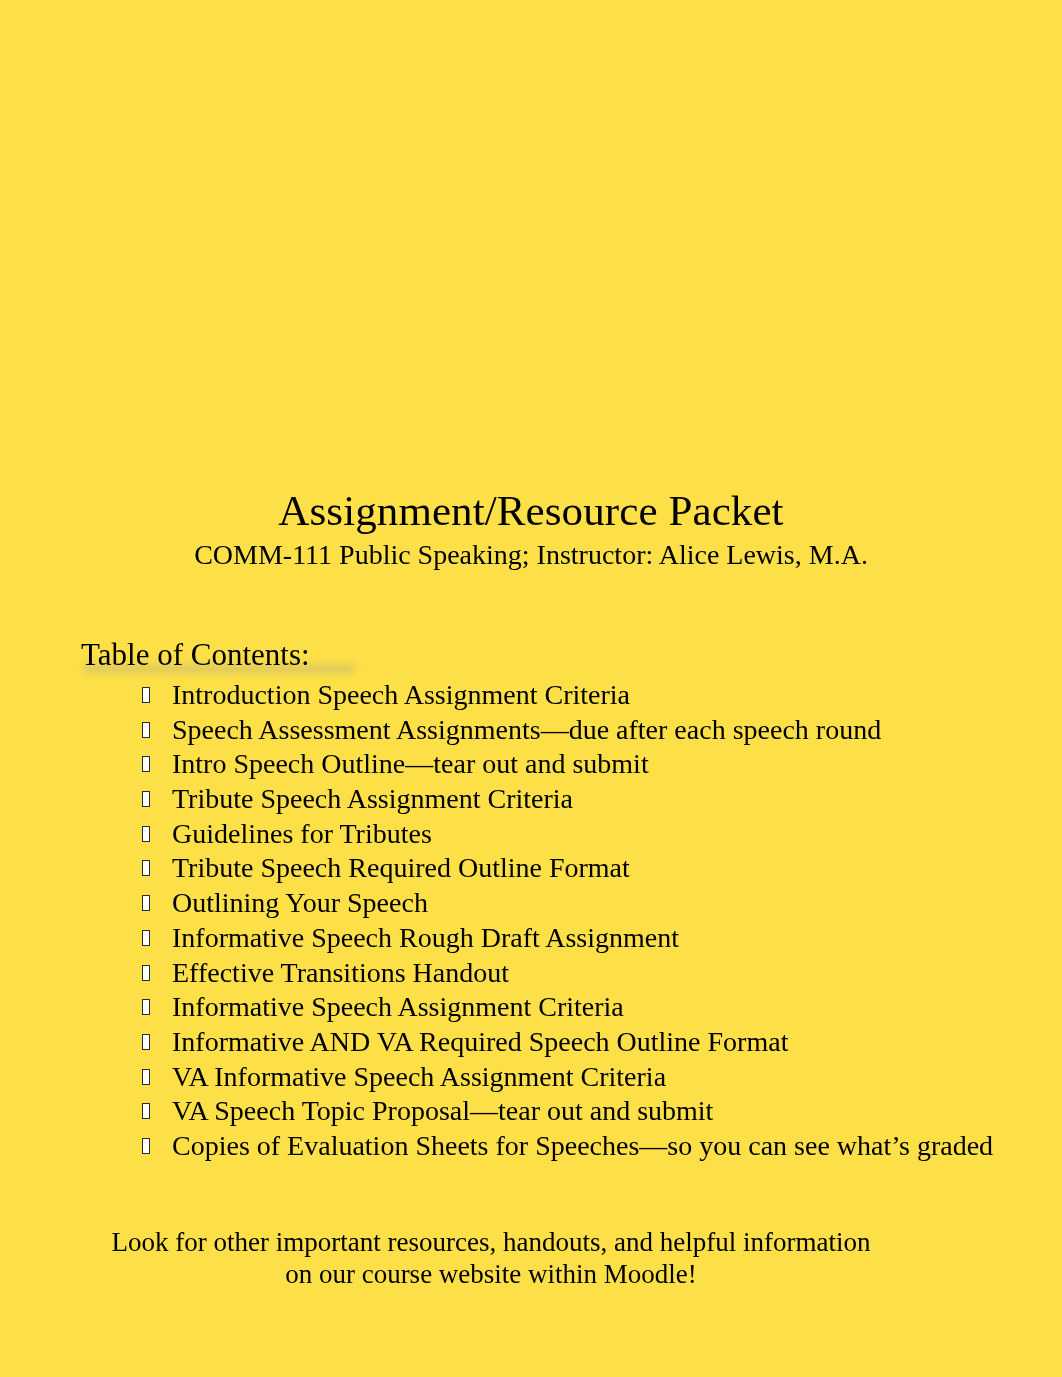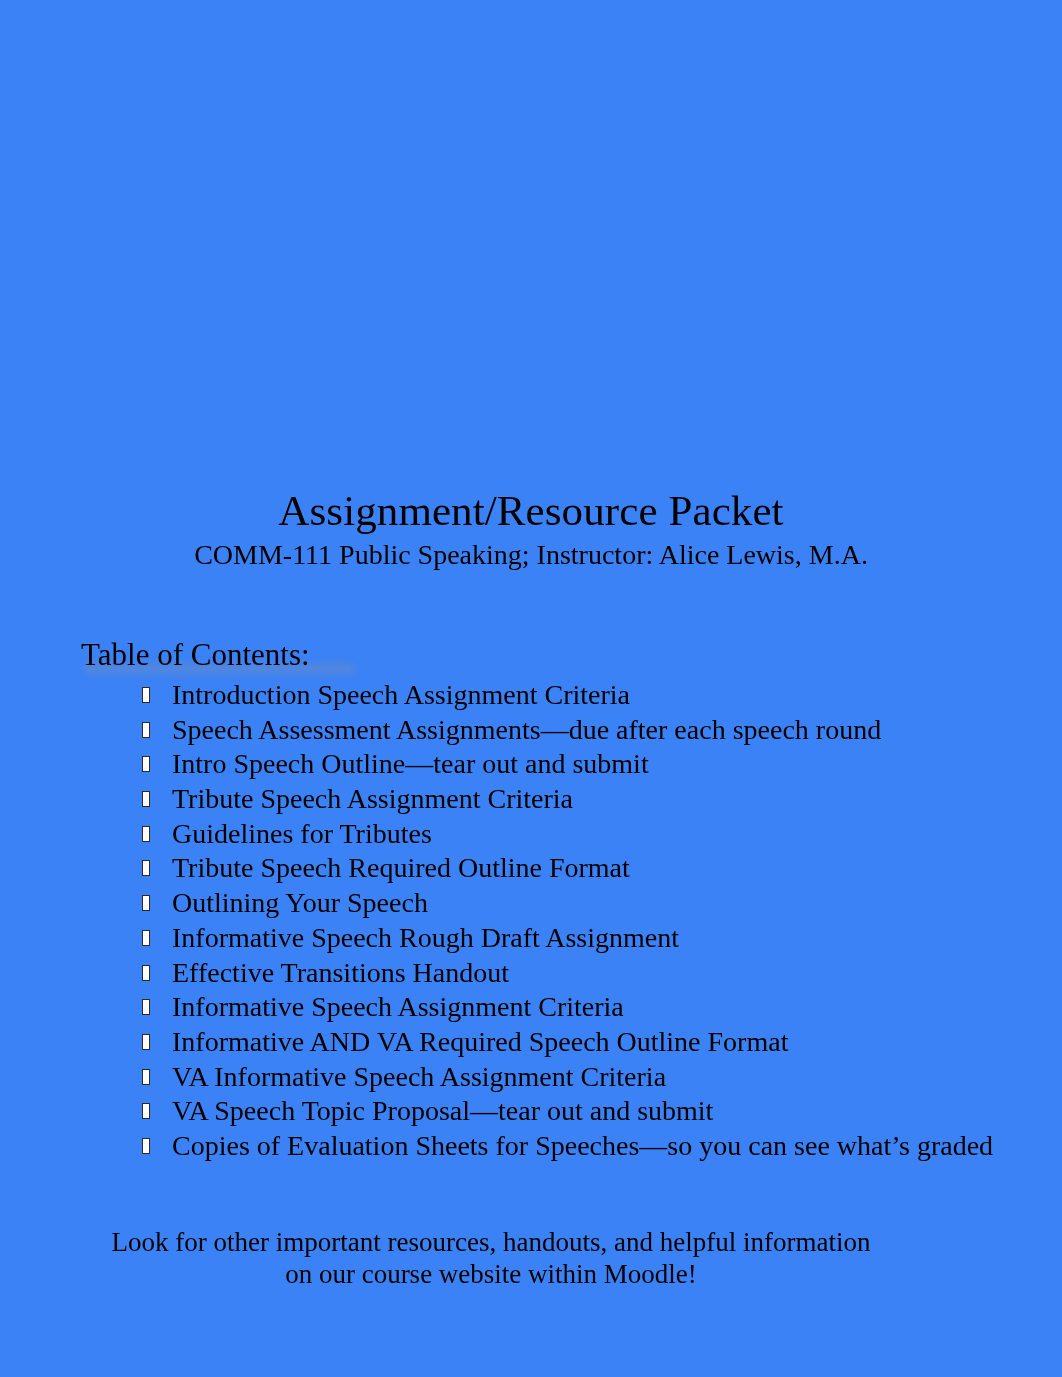--- a/index.html
+++ b/index.html
@@ -10,21 +10,21 @@
   body {
     font-family: "Liberation Serif", "DejaVu Serif", serif;
     color: #000000;
     -webkit-font-smoothing: antialiased;
   }
 
   #page {
     position: relative;
     width: 1062px;
     height: 1377px;
-    background: #3b82f6;
+    background: #fde047;
     overflow: hidden;
   }
 
   
   .title-block {
     position: absolute;
     left: 0;
     top: 487px;
     width: 1062px;
     text-align: center;

